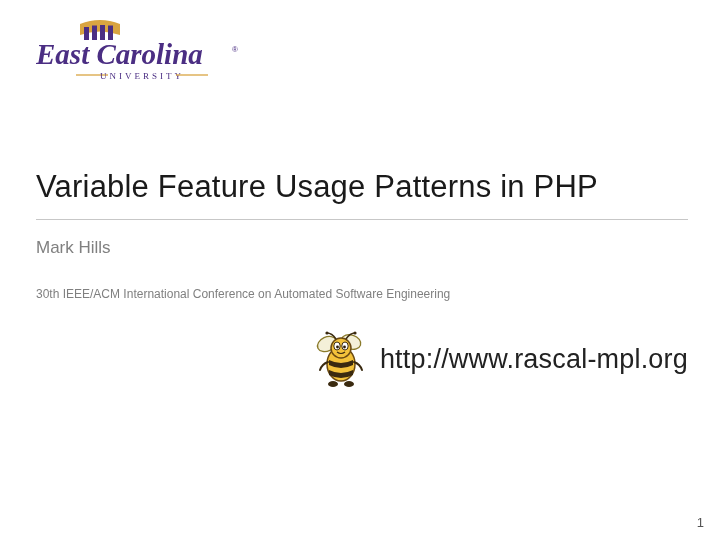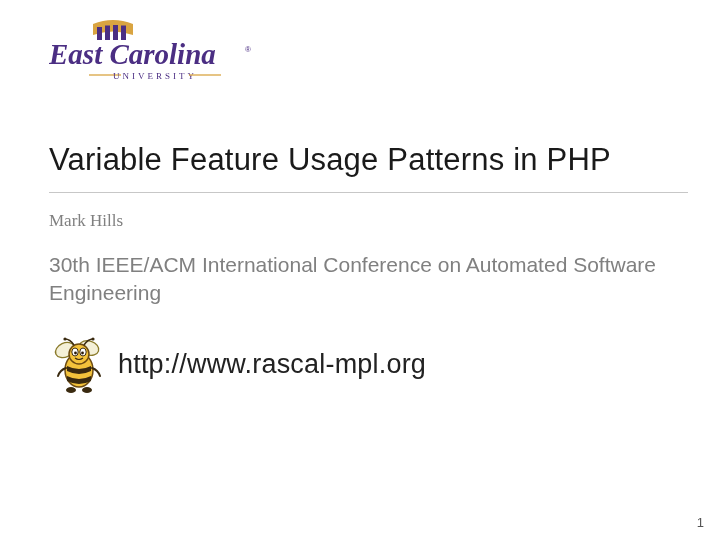--- a/index.html
+++ b/index.html
@@ -7,61 +7,61 @@
     width: 720px;
     height: 540px;
     background: #ffffff;
     font-family: "Helvetica Neue", Helvetica, Arial, sans-serif;
     position: relative;
     overflow: hidden;
   }
   .slide {
     width: 100%;
     height: 100%;
-    padding: 18px 32px 20px 49px;
+    padding: 18px 32px 20px 36px;
     position: relative;
   }
   .logo-block {
     display: flex;
     flex-direction: column;
     align-items: flex-start;
     width: 210px;
   }
   .logo-svg { display: block; }
   .title {
     font-size: 31px;
     font-weight: 300;
     color: #1a1a1a;
-    margin-top: 56px;
+    margin-top: 83px;
     letter-spacing: 0.2px;
   }
   .hr {
     border: none;
     border-top: 1px solid #c7c7c7;
     margin-top: 14px;
     margin-bottom: 18px;
   }
   .author {
     font-size: 17px;
     color: #808080;
     font-weight: 400;
-    margin-bottom: 20px;
-    font-family: Liberation Serif, serif;
+    margin-bottom: 28px;
   }
   .conf-line {
-    font-size: 21px;
+    font-size: 12px;
     color: #808080;
     font-weight: 400;
     line-height: 1.35;
   }
   .footer-row {
     display: flex;
     align-items: center;
     margin-top: 26px;
     gap: 7px;
+    justify-content: flex-end;
   }
   .bee-svg { display: block; flex-shrink: 0; }
   .url {
     font-size: 27px;
     font-weight: 300;
     color: #222;
     letter-spacing: 0.2px;
   }
   .page-num {
     position: absolute;

